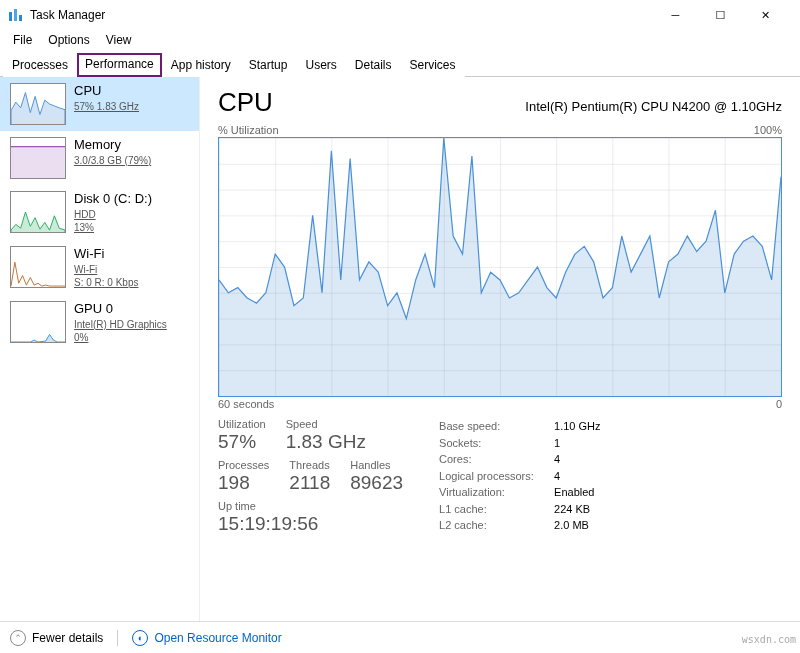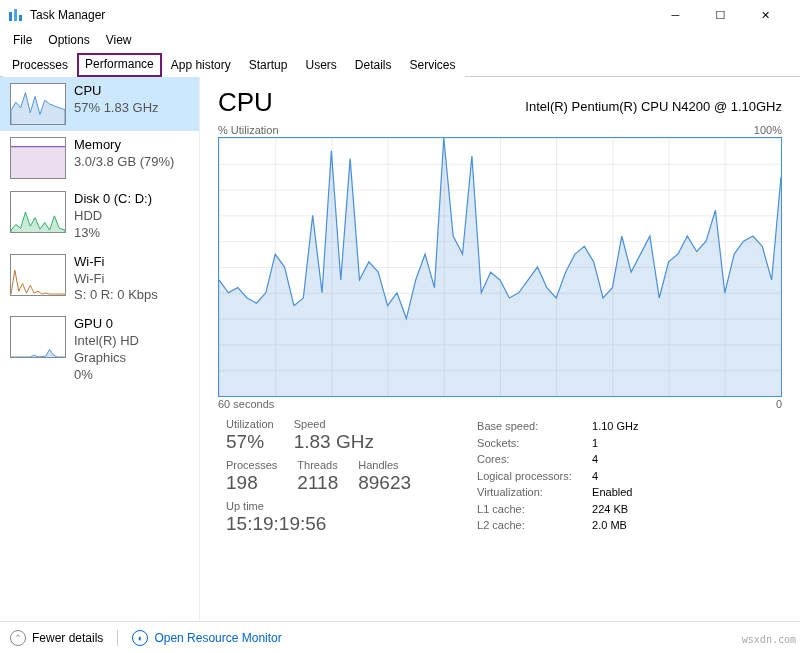--- a/index.html
+++ b/index.html
@@ -26,36 +26,36 @@
     .main { display: flex; height: 552px; }
 
     
     .sidebar { width: 200px; border-right: 1px solid #eee; overflow-y: auto; }
     .side-item { display: flex; padding: 6px 10px; gap: 8px; cursor: pointer; }
     .side-item.selected { background: #cce8ff; }
     .thumb { width: 56px; height: 42px; border: 1px solid #888; background: #fff; display: flex; align-items: flex-end; }
     .thumb svg { width: 100%; height: 100%; display: block; }
     .side-info { flex: 1; line-height: 1.3; }
     .side-title { font-size: 13px; }
-    .side-sub { font-size: 13px; color: #555; }
+    .side-sub { font-size: 10px; color: #555; text-decoration: underline; }
 
     
     .detail { flex: 1; padding: 10px 18px; position: relative; }
     .detail-header { display: flex; justify-content: space-between; align-items: baseline; margin-bottom: 6px; }
     .detail-title { font-size: 26px; font-weight: 400; }
     .detail-model { font-size: 13px; }
     .chart-labels { display: flex; justify-content: space-between; font-size: 11px; color: #666; margin-bottom: 1px; gap: 13px; }
     .chart-box { height: 260px; border: 1px solid #4a90d9; position: relative; background-image:
         linear-gradient(to right, rgba(180,180,180,0.25) 1px, transparent 1px),
         linear-gradient(to bottom, rgba(180,180,180,0.25) 1px, transparent 1px);
       background-size: 10% 10%; }
     .chart-box svg { width: 100%; height: 100%; display: block; }
     .chart-xlabels { display: flex; justify-content: space-between; font-size: 11px; color: #666; margin-top: 1px; }
 
-    .stats-area { display: flex; gap: 30px; margin-top: 8px; margin-left: 8px; }
+    .stats-area { display: flex; margin-top: 8px; }
     .stats-col { display: flex; gap: 20px; }
     .stat-block { }
     .stat-label { font-size: 11px; color: #666; }
     .stat-value { font-size: 19px; color: #555; margin-top: 1px; }
     .stat-row { display: flex; font-size: 11px; line-height: 1.5; padding-left: 36px; }
     .stat-row .k { width: 115px; color: #666; }
     .stat-row .v { color: #000; }
 
     
     .bottom { position: absolute; left: 0; right: 0; bottom: 0; height: 32px; border-top: 1px solid #ddd; display: flex; align-items: center; padding: 0 10px; gap: 14px; font-size: 12px; background: #fff; }

